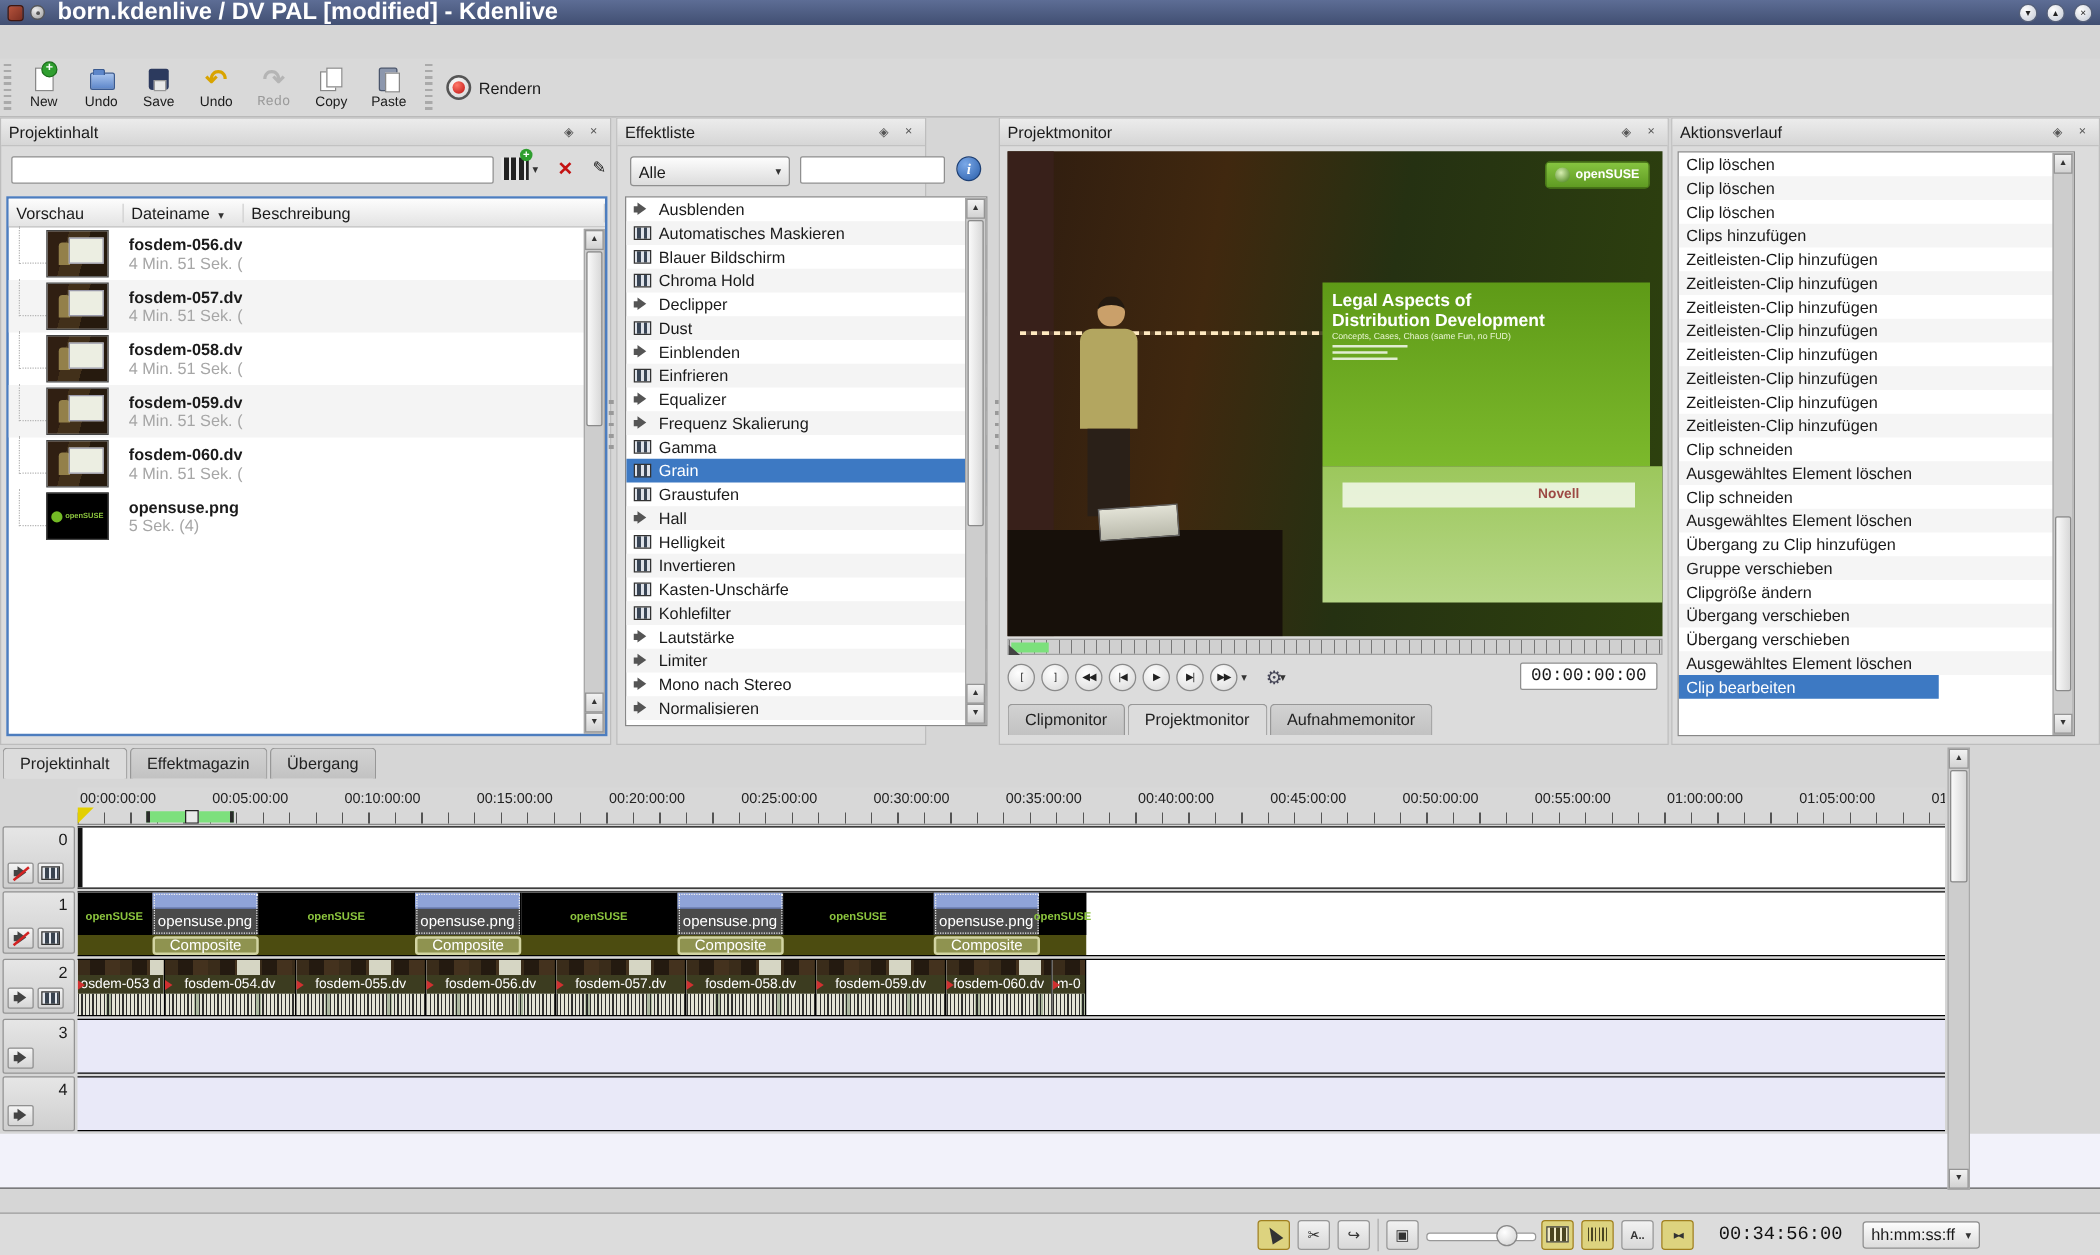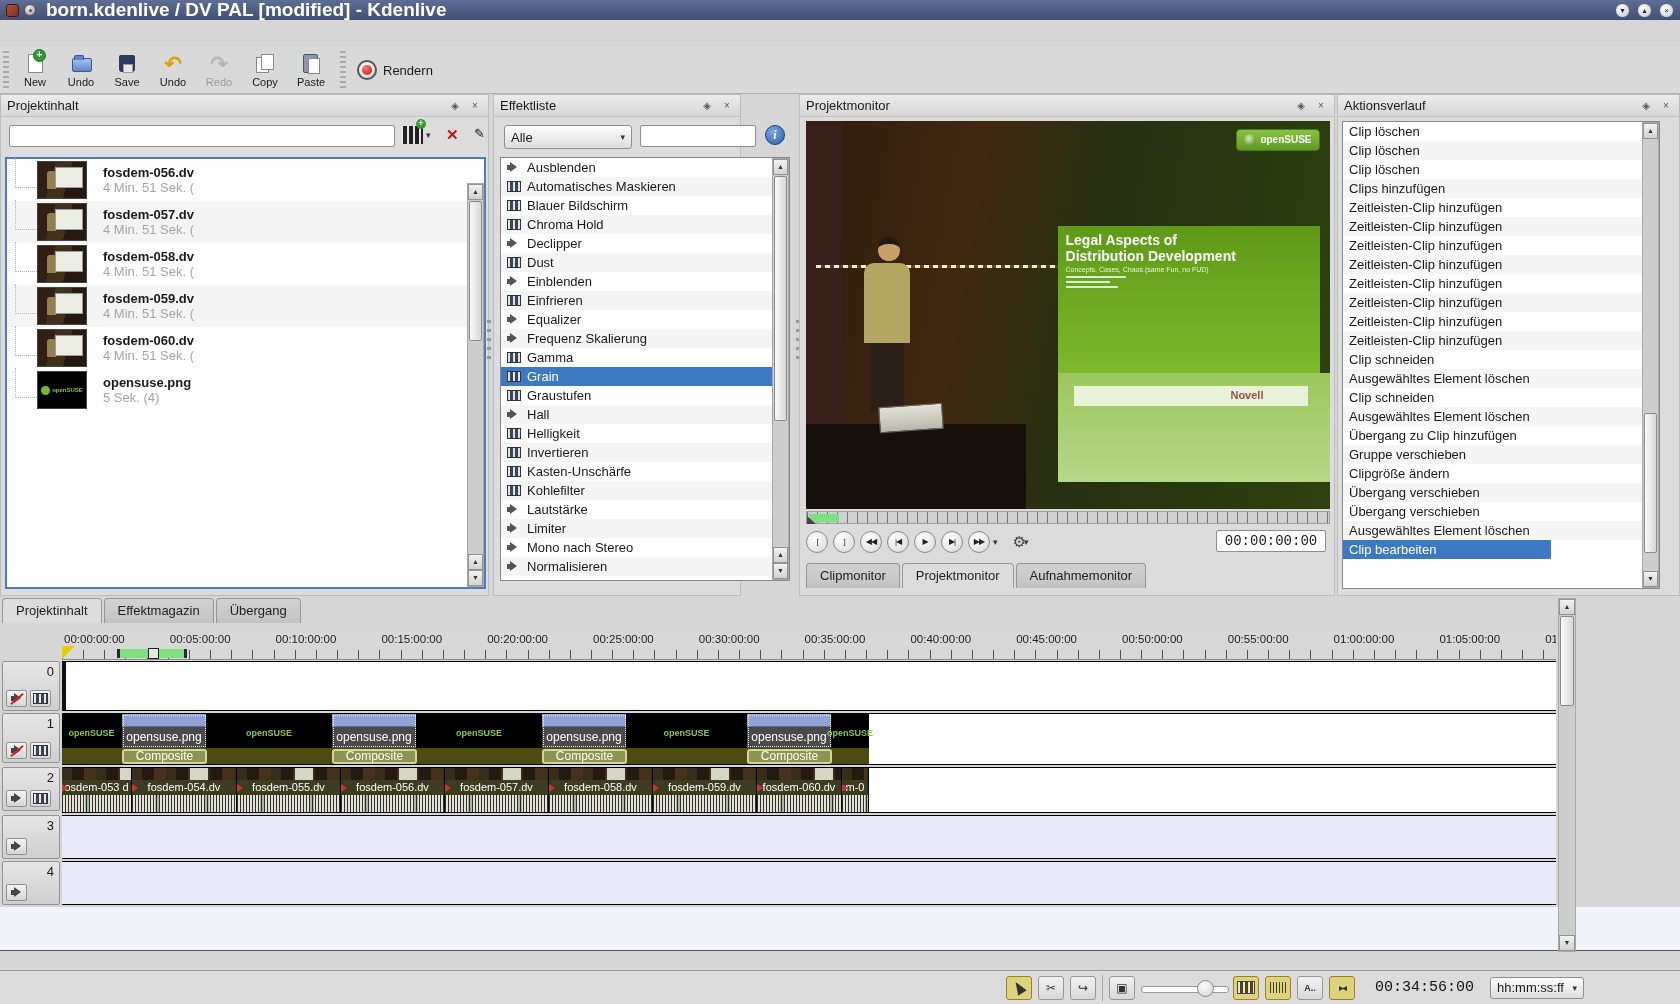--- a/index.html
+++ b/index.html
@@ -26,21 +26,21 @@
   .menu-item { padding:4px 11px; font-size:13px; }
   .menu-item u { text-decoration:underline; }
 
   
   .toolbar { position:absolute; left:0; top:47px; width:1680px; height:47px; background:#d9d9d9;
              border-bottom:1px solid #b0b0b0; display:flex; align-items:center; }
   .tb-handle { width:6px; height:38px; margin:0 3px;
                background:repeating-linear-gradient(180deg,#aaa 0 2px,transparent 2px 5px); }
   .tb-btn { width:46px; height:44px; display:flex; flex-direction:column; align-items:center; justify-content:center; gap:1px; }
   .tb-btn .lbl { font-size:11px; }
-  .tb-btn.disabled .lbl { color:#9a9a9a; }
+  .tb-btn.disabled .lbl { color:#9a9a9a;font-family:Liberation Mono, monospace; }
   .tb-ic { width:22px; height:22px; position:relative; display:flex; align-items:center; justify-content:center; }
   .ic-new::before{content:'';position:absolute;left:4px;top:1px;width:13px;height:17px;background:#fff;border:1px solid #888;}
   .ic-new::after{content:'+';position:absolute;right:0px;top:-4px;color:#fff;background:#2f9e2f;border-radius:50%;width:11px;height:11px;line-height:10px;font-size:10px;text-align:center;font-weight:bold;border:1px solid #1c6e1c;}
   .ic-open::before{content:'';position:absolute;left:2px;top:5px;width:18px;height:12px;background:linear-gradient(#a8c4ee,#5d86c9);border:1px solid #3a5a90;border-radius:2px;}
   .ic-open::after{content:'';position:absolute;left:4px;top:2px;width:8px;height:4px;background:#5d86c9;border:1px solid #3a5a90;border-bottom:none;border-radius:2px 2px 0 0;}
   .ic-save::before{content:'';position:absolute;left:3px;top:2px;width:16px;height:17px;background:#2c3a5e;border-radius:2px 2px 3px 3px;}
   .ic-save::after{content:'';position:absolute;left:7px;top:11px;width:8px;height:7px;background:#e8e8e8;border:1px solid #999;}
   .ic-undo{color:#d9a400;font-size:21px;font-weight:bold;}
   .ic-redo{color:#b5b5b5;font-size:21px;font-weight:bold;}
   .ic-copy::before{content:'';position:absolute;left:2px;top:4px;width:11px;height:14px;background:#fff;border:1px solid #888;}
@@ -324,20 +324,27 @@
       <span class="chev">▾</span>
     </div>
     <div class="prj-tools" style="left:437px;">
       <span class="del-x">✕</span>
     </div>
     <div class="prj-tools" style="left:461px;">
       <span class="pencil">✎</span>
     </div>
 
     <div class="prj-table">
+      <div class="prj-cols">
+        <span class="c c-thumb">Vorschau</span>
+        <span class="c c-name">
+          <span>Dateiname</span> <span class="chev">▾</span>
+        </span>
+        <span class="c c-desc">Beschreibung</span>
+      </div>
       <div>
 
           <div class="prj-row th-set">
             <span class="tree"></span>
             <span class="thumb th-classroom"></span>
             <span class="meta">
               <div class="nm">fosdem-056.dv</div>
               <div class="ds">4 Min. 51 Sek. (</div>
             </span>
           </div>

